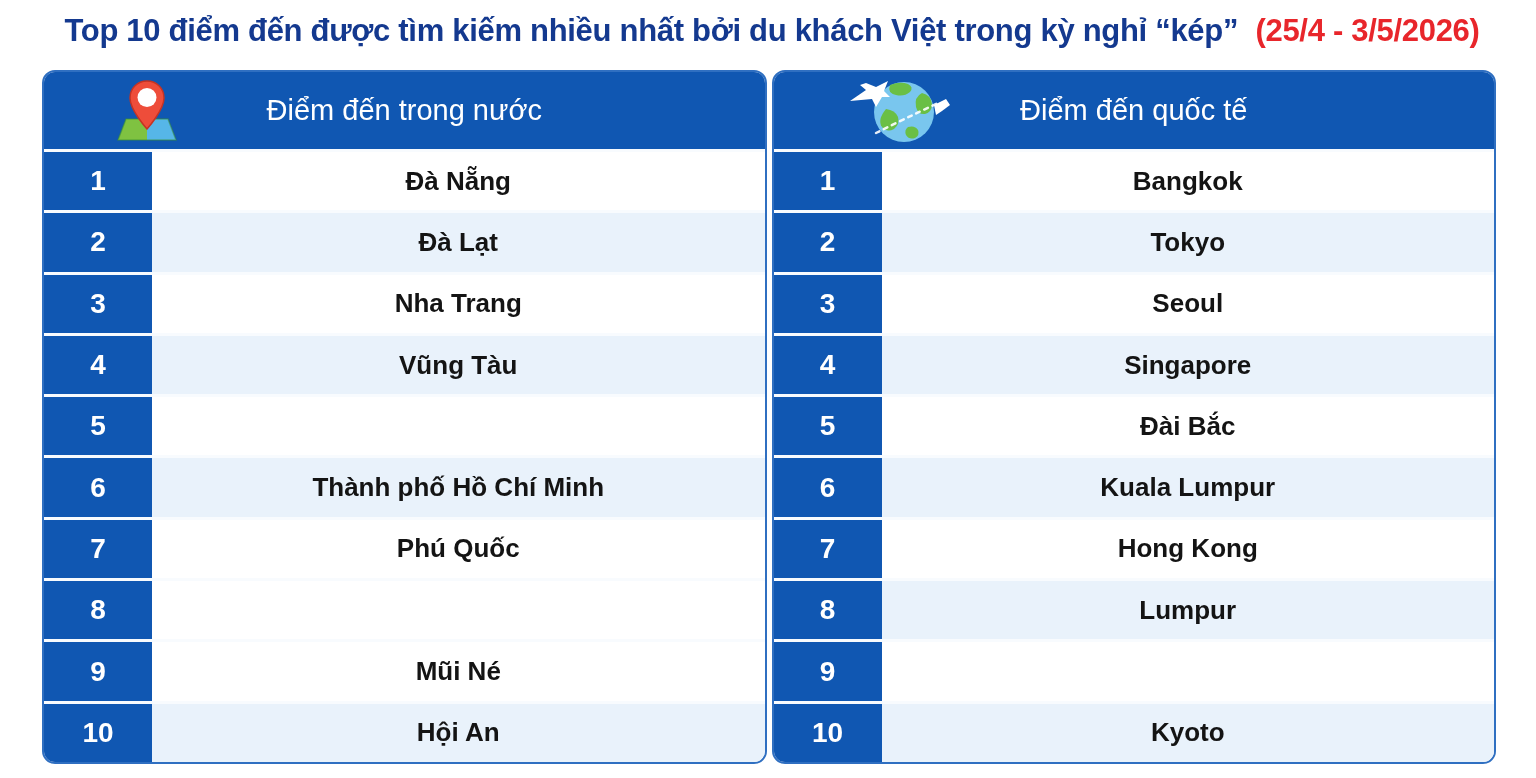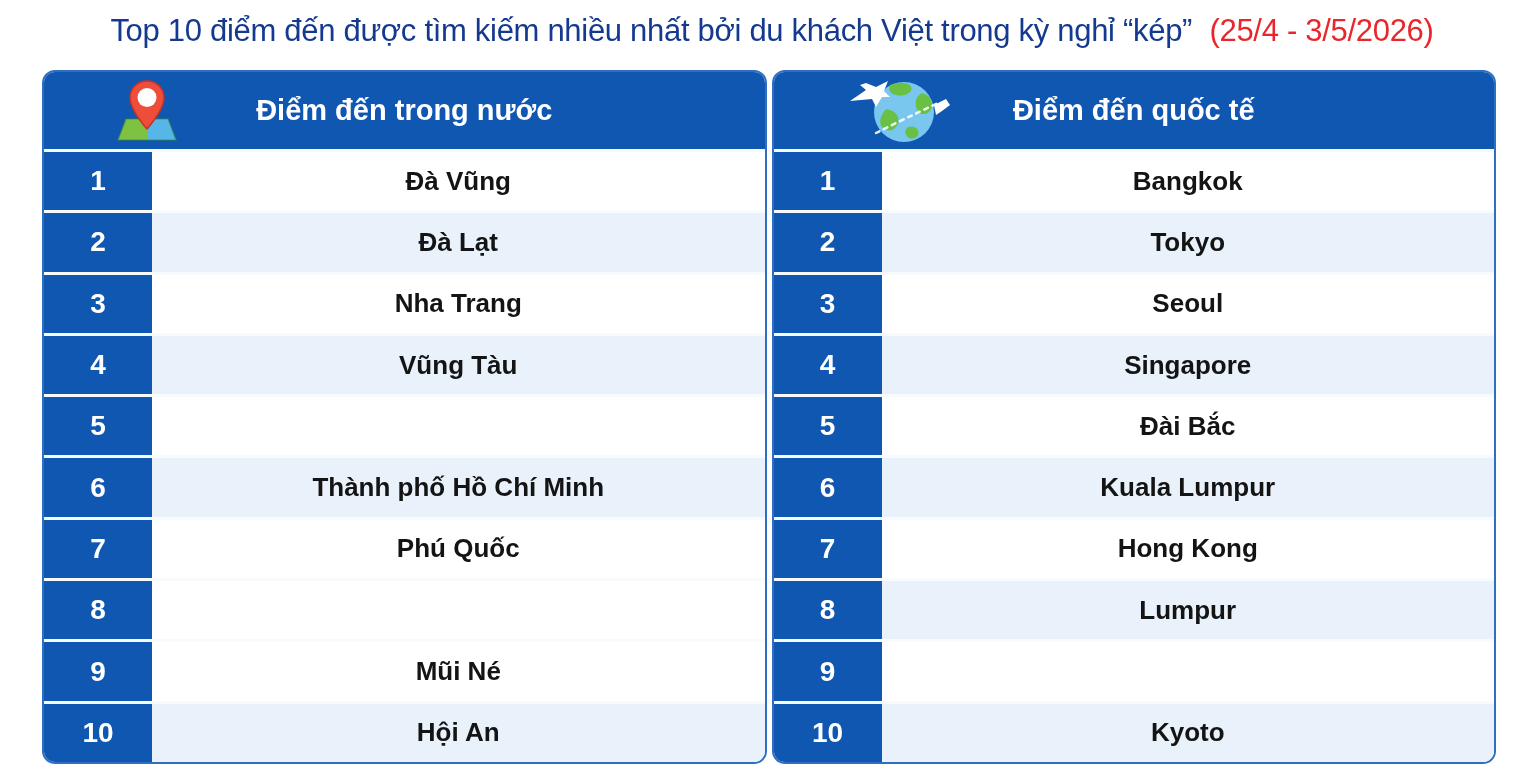--- a/index.html
+++ b/index.html
@@ -1,33 +1,33 @@
 <!DOCTYPE html>
 <html><head>
 <meta charset="utf-8">
 <style>
   html,body{margin:0;padding:0;}
   body{
     width:1536px;height:778px;background:#ffffff;
     font-family:"Liberation Sans",sans-serif;position:relative;overflow:hidden;
   }
   .title{
-    text-align:center;padding-top:13px;font-size:31px;font-weight:normal;
+    text-align:center;padding-top:13px;font-size:31px;font-weight:bold;
     color:#14398f;letter-spacing:-0.3px;white-space:nowrap;margin-left:8px;
   }
   .title .date{color:#e8262b;margin-left:9px;}
   .tables{display:flex;gap:5px;margin:21px 40px 0 42px;}
   .tbl{
     flex:1;border:2px solid #2f6fc1;border-radius:13px;overflow:hidden;
     background:#ffffff;box-sizing:border-box;
   }
   .thead{
     position:relative;height:77px;background:#1057b2;
     display:flex;align-items:center;justify-content:center;
-    color:#ffffff;font-size:29px;font-weight:bold;
+    color:#ffffff;font-size:29px;font-weight:normal;
   }
   .hicon{position:absolute;left:72px;top:3px;height:72px;display:flex;align-items:center;}
   .tbody{display:block;}
   .row{display:flex;height:61.3px;box-sizing:border-box;border-top:3px solid #f8fbfe;}
   .rank{
     width:108px;flex:0 0 108px;background:#1057b2;color:#ffffff;
     font-weight:bold;font-size:28px;display:flex;align-items:center;justify-content:center;
   }
   .dest{
     flex:1;display:flex;align-items:center;justify-content:center;
@@ -56,21 +56,21 @@
             <polygon points="10,42 52,42 60,63 2,63" fill="none" stroke="#3a8f33" stroke-width="1.5" opacity="0.5"></polygon>
             <path d="M31 4 C21 4 14 11.5 14 21 C14 33 31 52 31 52 C31 52 48 33 48 21 C48 11.5 41 4 31 4 Z" fill="#ee4d3a" stroke="#c53323" stroke-width="1.5"></path>
             <circle cx="31" cy="20.5" r="9.5" fill="#ffffff"></circle>
           </svg>
         </span>
         <span>Điểm đến trong nước</span>
       </div>
       <div class="tbody" id="tbody-0">
           <div class="row">
             <div class="rank">1</div>
-            <div class="dest">Đà Vũng</div>
+            <div class="dest">Đà Nẵng</div>
           </div>
           <div class="row">
             <div class="rank">2</div>
             <div class="dest">Đà Lạt</div>
           </div>
           <div class="row">
             <div class="rank">3</div>
             <div class="dest">Nha Trang</div>
           </div>
           <div class="row">

